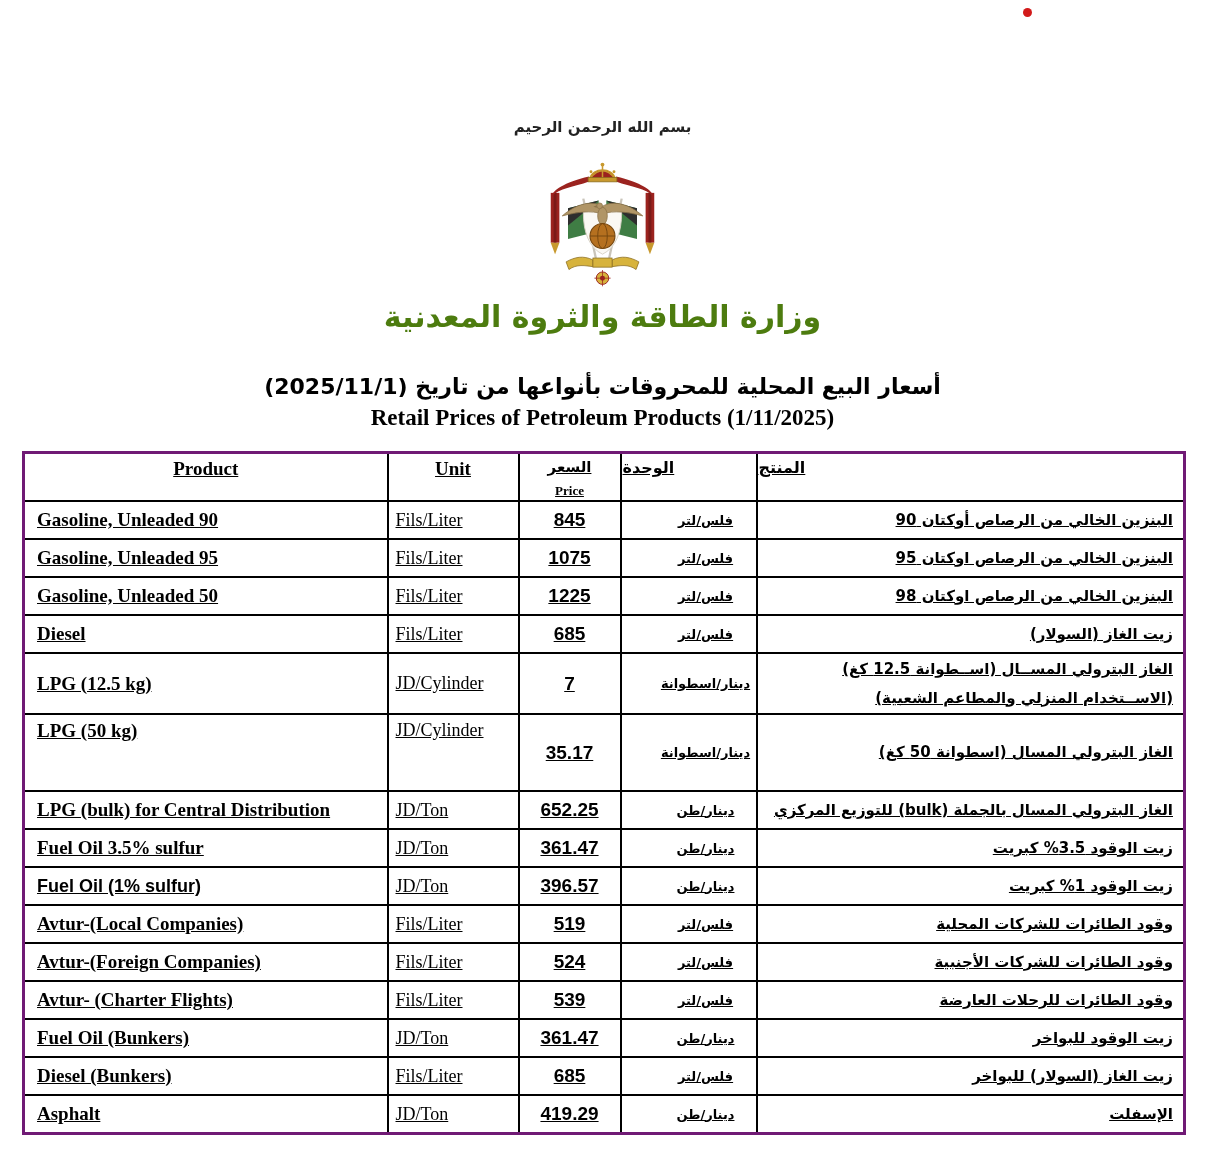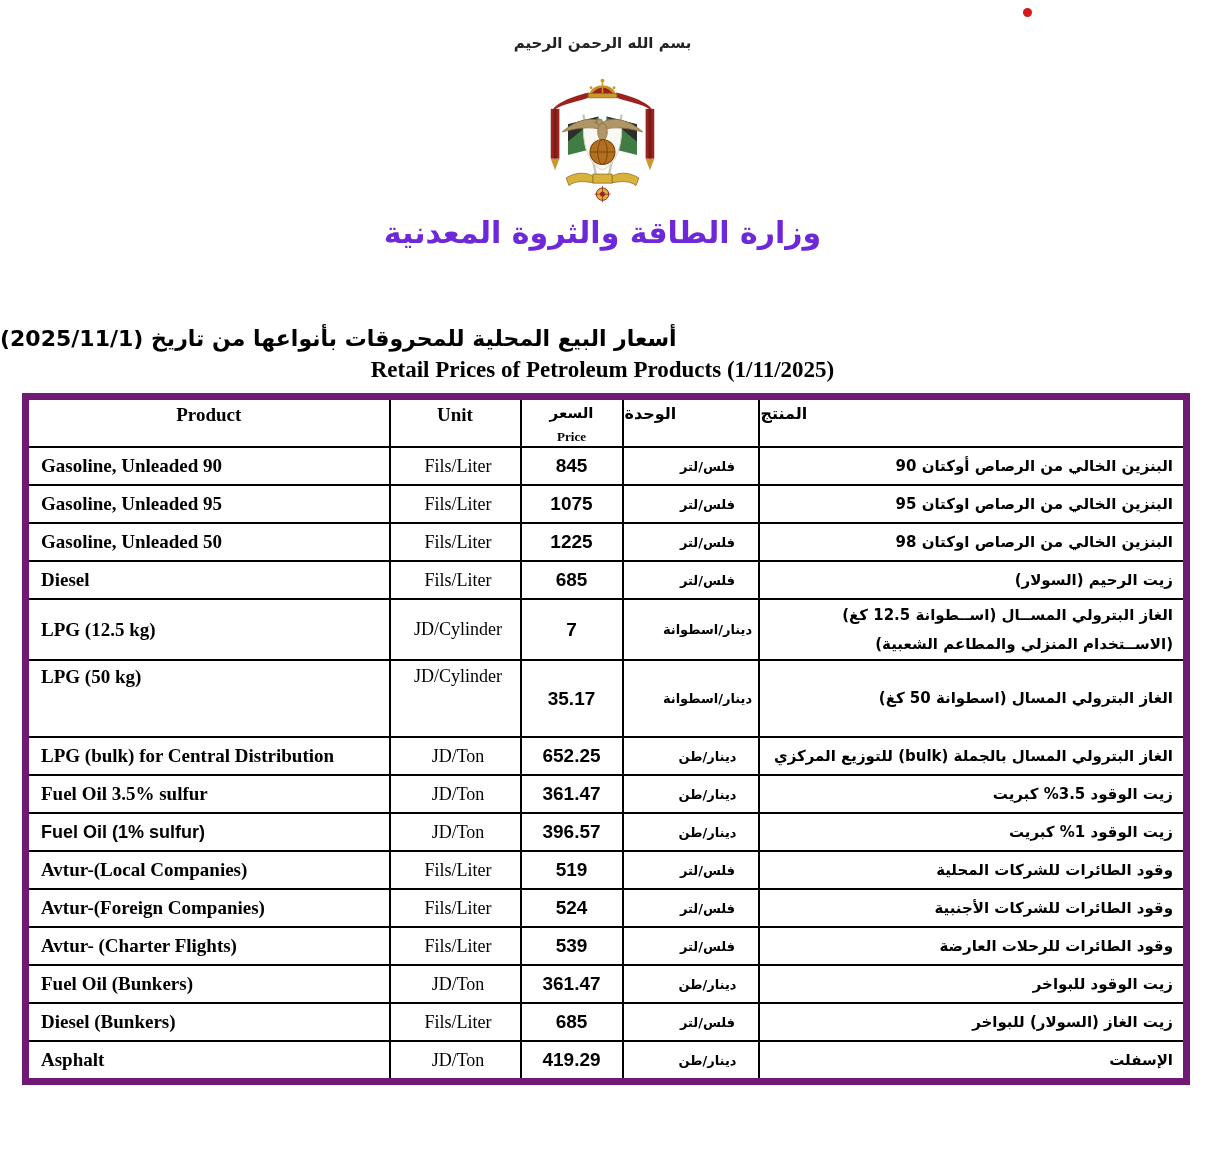--- a/index.html
+++ b/index.html
@@ -10,68 +10,69 @@
     overflow:hidden;
     font-family:"Liberation Serif","DejaVu Serif",serif;
     color:#000;
   }
   .red-dot {
     position:absolute; left:1023px; top:8px;
     width:9px; height:9px; border-radius:50%;
   }
   .header-block { text-align:center; }
   .bismillah {
-    padding-top:34px;
+    padding-top:118px;
     font-family:"DejaVu Sans",sans-serif;
     font-size:15px; font-weight:bold; color:#222;
     direction:rtl;
   }
   .emblem { margin-top:26px; }
   .ministry-name {
     margin-top:8px;
     direction:rtl;
     font-family:"DejaVu Sans",sans-serif;
-    font-size:30px; font-weight:bold; color:#6d28d9;
+    font-size:30px; font-weight:bold; color:#4d7c0f;
     letter-spacing:1px;
   }
   .title-ar {
-    margin-top:76px;
-    text-align:left; direction:rtl;
+    margin-top:40px;
+    text-align:center; direction:rtl;
     font-family:"DejaVu Sans",sans-serif;
     font-size:22px; font-weight:bold;
   }
   .title-en {
     margin-top:6px;
     text-align:center;
     font-family:"Liberation Serif","DejaVu Serif",serif;
     font-size:23px; font-weight:bold;
   }
   table.prices {
-    margin-left:22px; margin-top:10px;
+    margin-left:22px; margin-top:20px;
     width:1161px; table-layout:fixed;
     border-collapse:collapse;
-    border:7px solid #701a75;
+    border:3px solid #701a75;
+    text-decoration:underline;
   }
   table.prices th, table.prices td {
     border:2px solid #000;
     overflow:hidden;
   }
   thead th { vertical-align:top; padding-top:4px; }
   .h-en { font-family:"Liberation Serif","DejaVu Serif",serif; font-size:19px; font-weight:bold; text-align:center; }
   .h-ar { font-family:"DejaVu Sans",sans-serif; font-size:16px; font-weight:bold; text-align:left; direction:rtl; }
   .h-price-ar { font-family:"DejaVu Sans",sans-serif; font-size:15px; font-weight:bold; direction:rtl; }
   .h-price-en { font-family:"Liberation Serif","DejaVu Serif",serif; font-size:13px; font-weight:bold; margin-top:7px; }
   tbody td { height:34px; vertical-align:middle; }
   td.c-product {
     text-align:left; padding-left:12px;
     font-family:"Liberation Serif","DejaVu Serif",serif;
     font-size:19px; font-weight:bold;
   }
   td.c-unit {
-    text-align:center; padding-left:7px;
+    text-align:left; padding-left:7px;
     font-family:"Liberation Serif","DejaVu Serif",serif;
     font-size:18px;
   }
   td.c-price {
     text-align:center;
     font-family:"Liberation Sans","DejaVu Sans",sans-serif;
     font-size:19px; font-weight:bold;
   }
   td.c-unit-ar {
     text-align:center; direction:rtl;
@@ -213,21 +214,21 @@
           <td class="c-unit">Fils/Liter</td>
           <td class="c-price">1225</td>
           <td class="c-unit-ar">فلس/لتر</td>
           <td class="c-product-ar">البنزين الخالي من الرصاص اوكتان 98</td>
         </tr>
         <tr>
           <td class="c-product">Diesel</td>
           <td class="c-unit">Fils/Liter</td>
           <td class="c-price">685</td>
           <td class="c-unit-ar">فلس/لتر</td>
-          <td class="c-product-ar">زيت الرحيم (السولار)</td>
+          <td class="c-product-ar">زيت الغاز (السولار)</td>
         </tr>
         <tr>
           <td class="c-product">LPG (12.5 kg)</td>
           <td class="c-unit">JD/Cylinder</td>
           <td class="c-price">7</td>
           <td class="c-unit-ar">دينار/اسطوانة</td>
           <td class="c-product-ar">الغاز البترولي المســال (اســطوانة 12.5 كغ) (الاســتخدام المنزلي والمطاعم الشعبية)</td>
         </tr>
         <tr>
           <td class="c-product">LPG (50 kg)</td>

